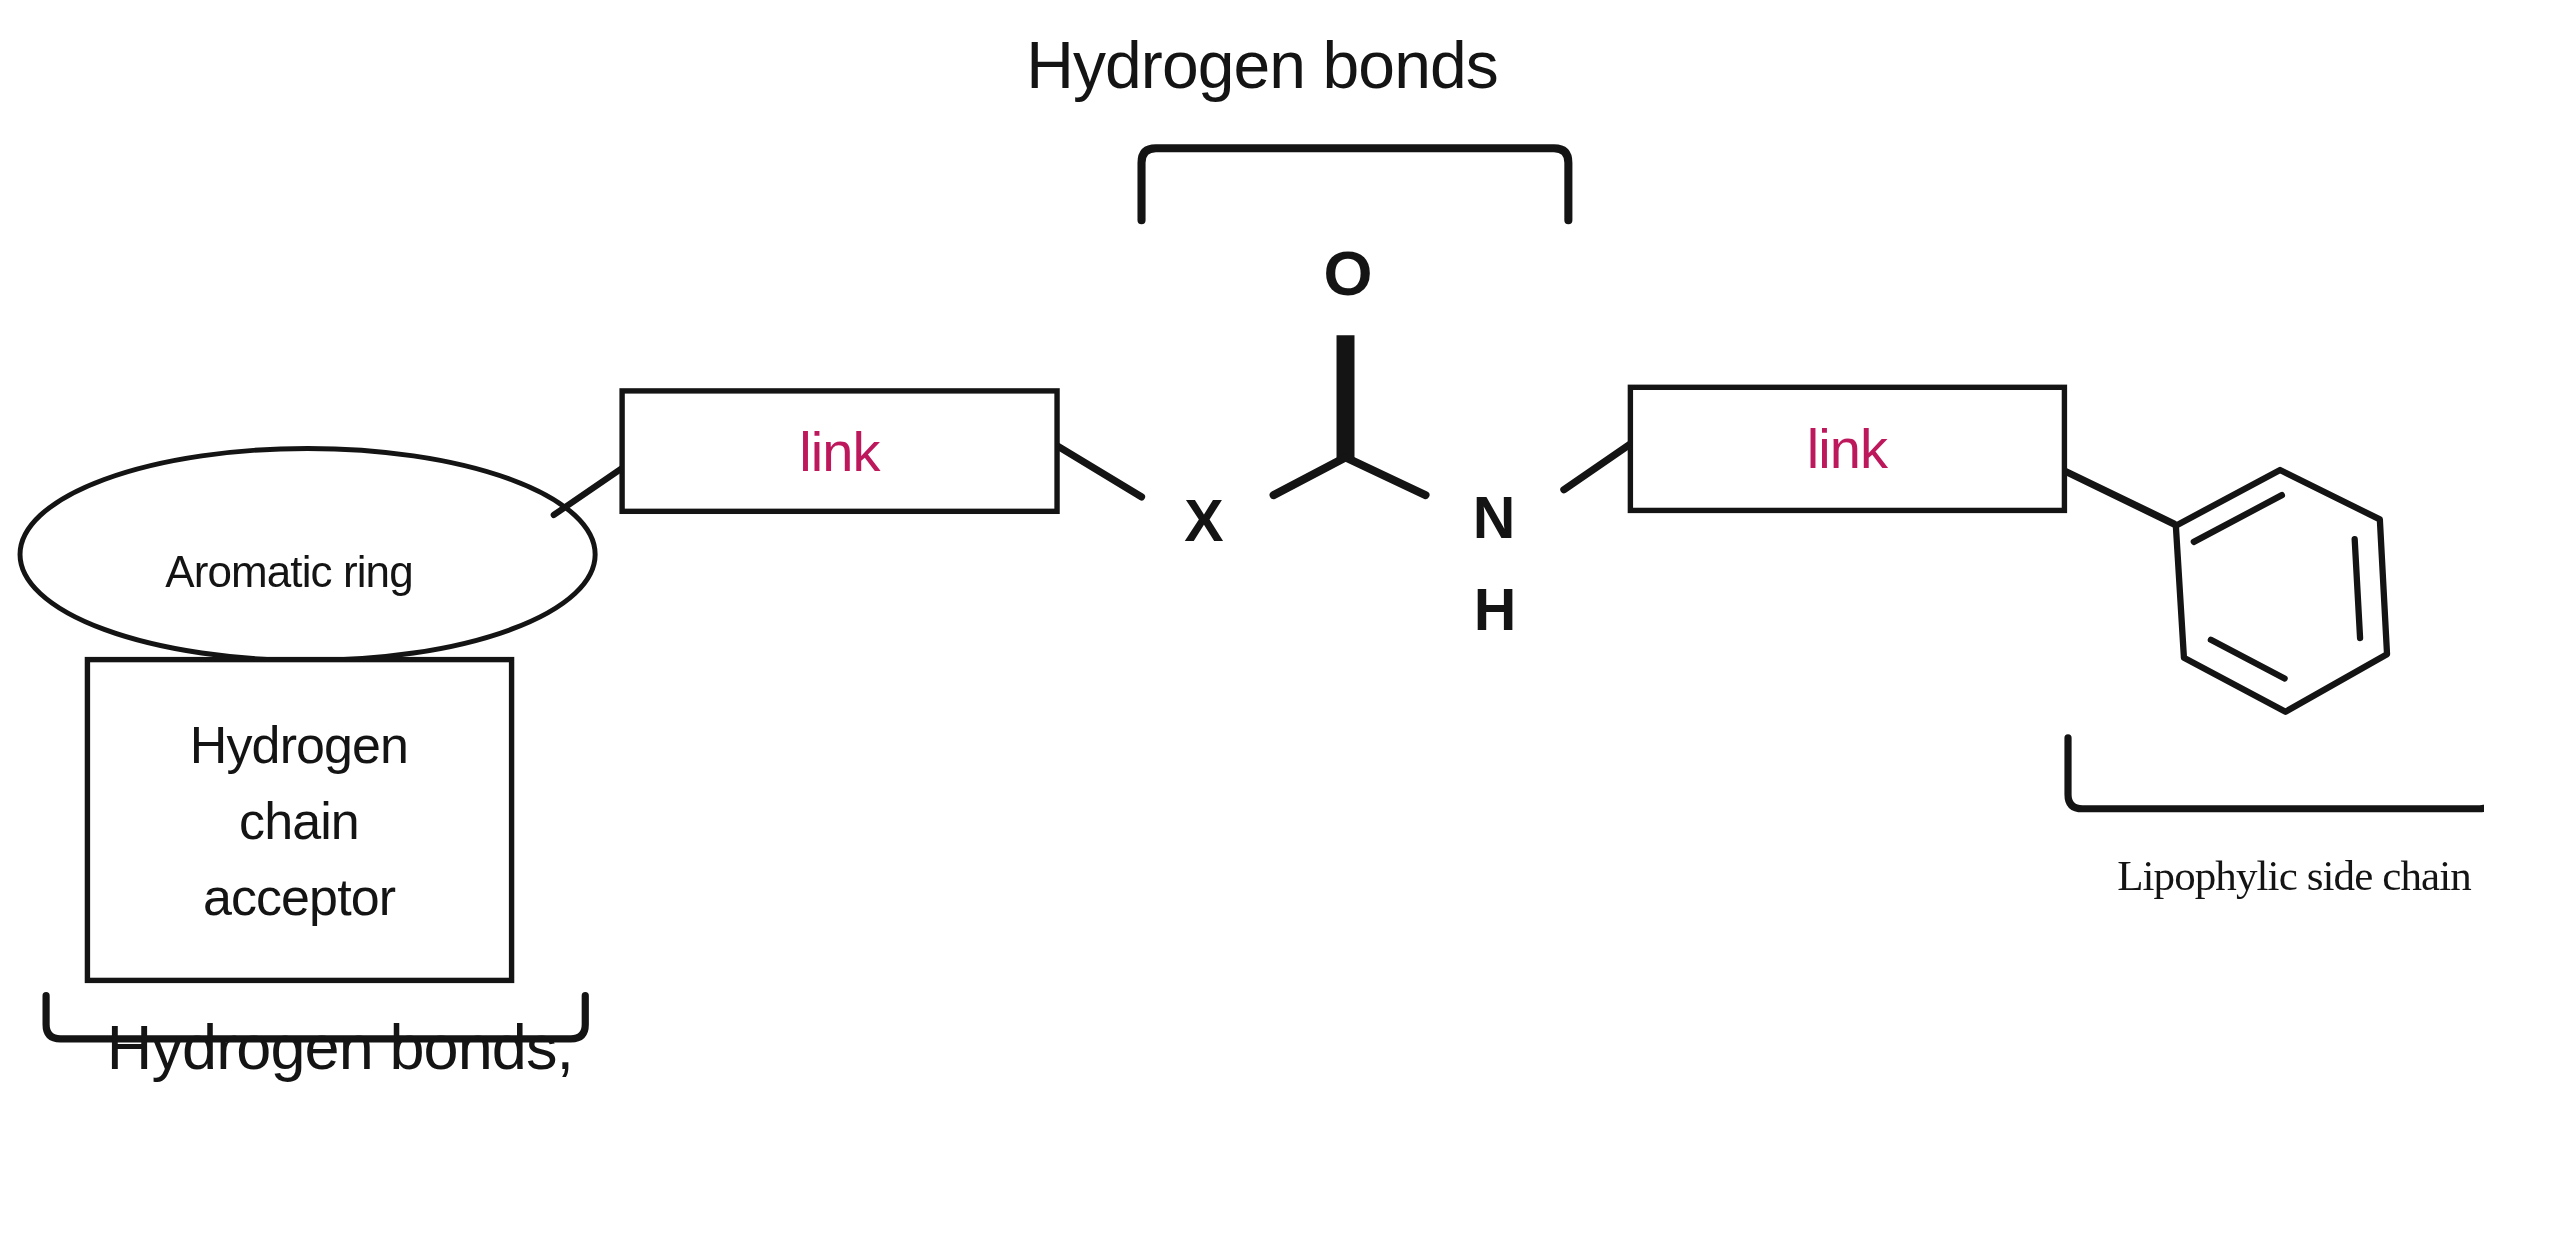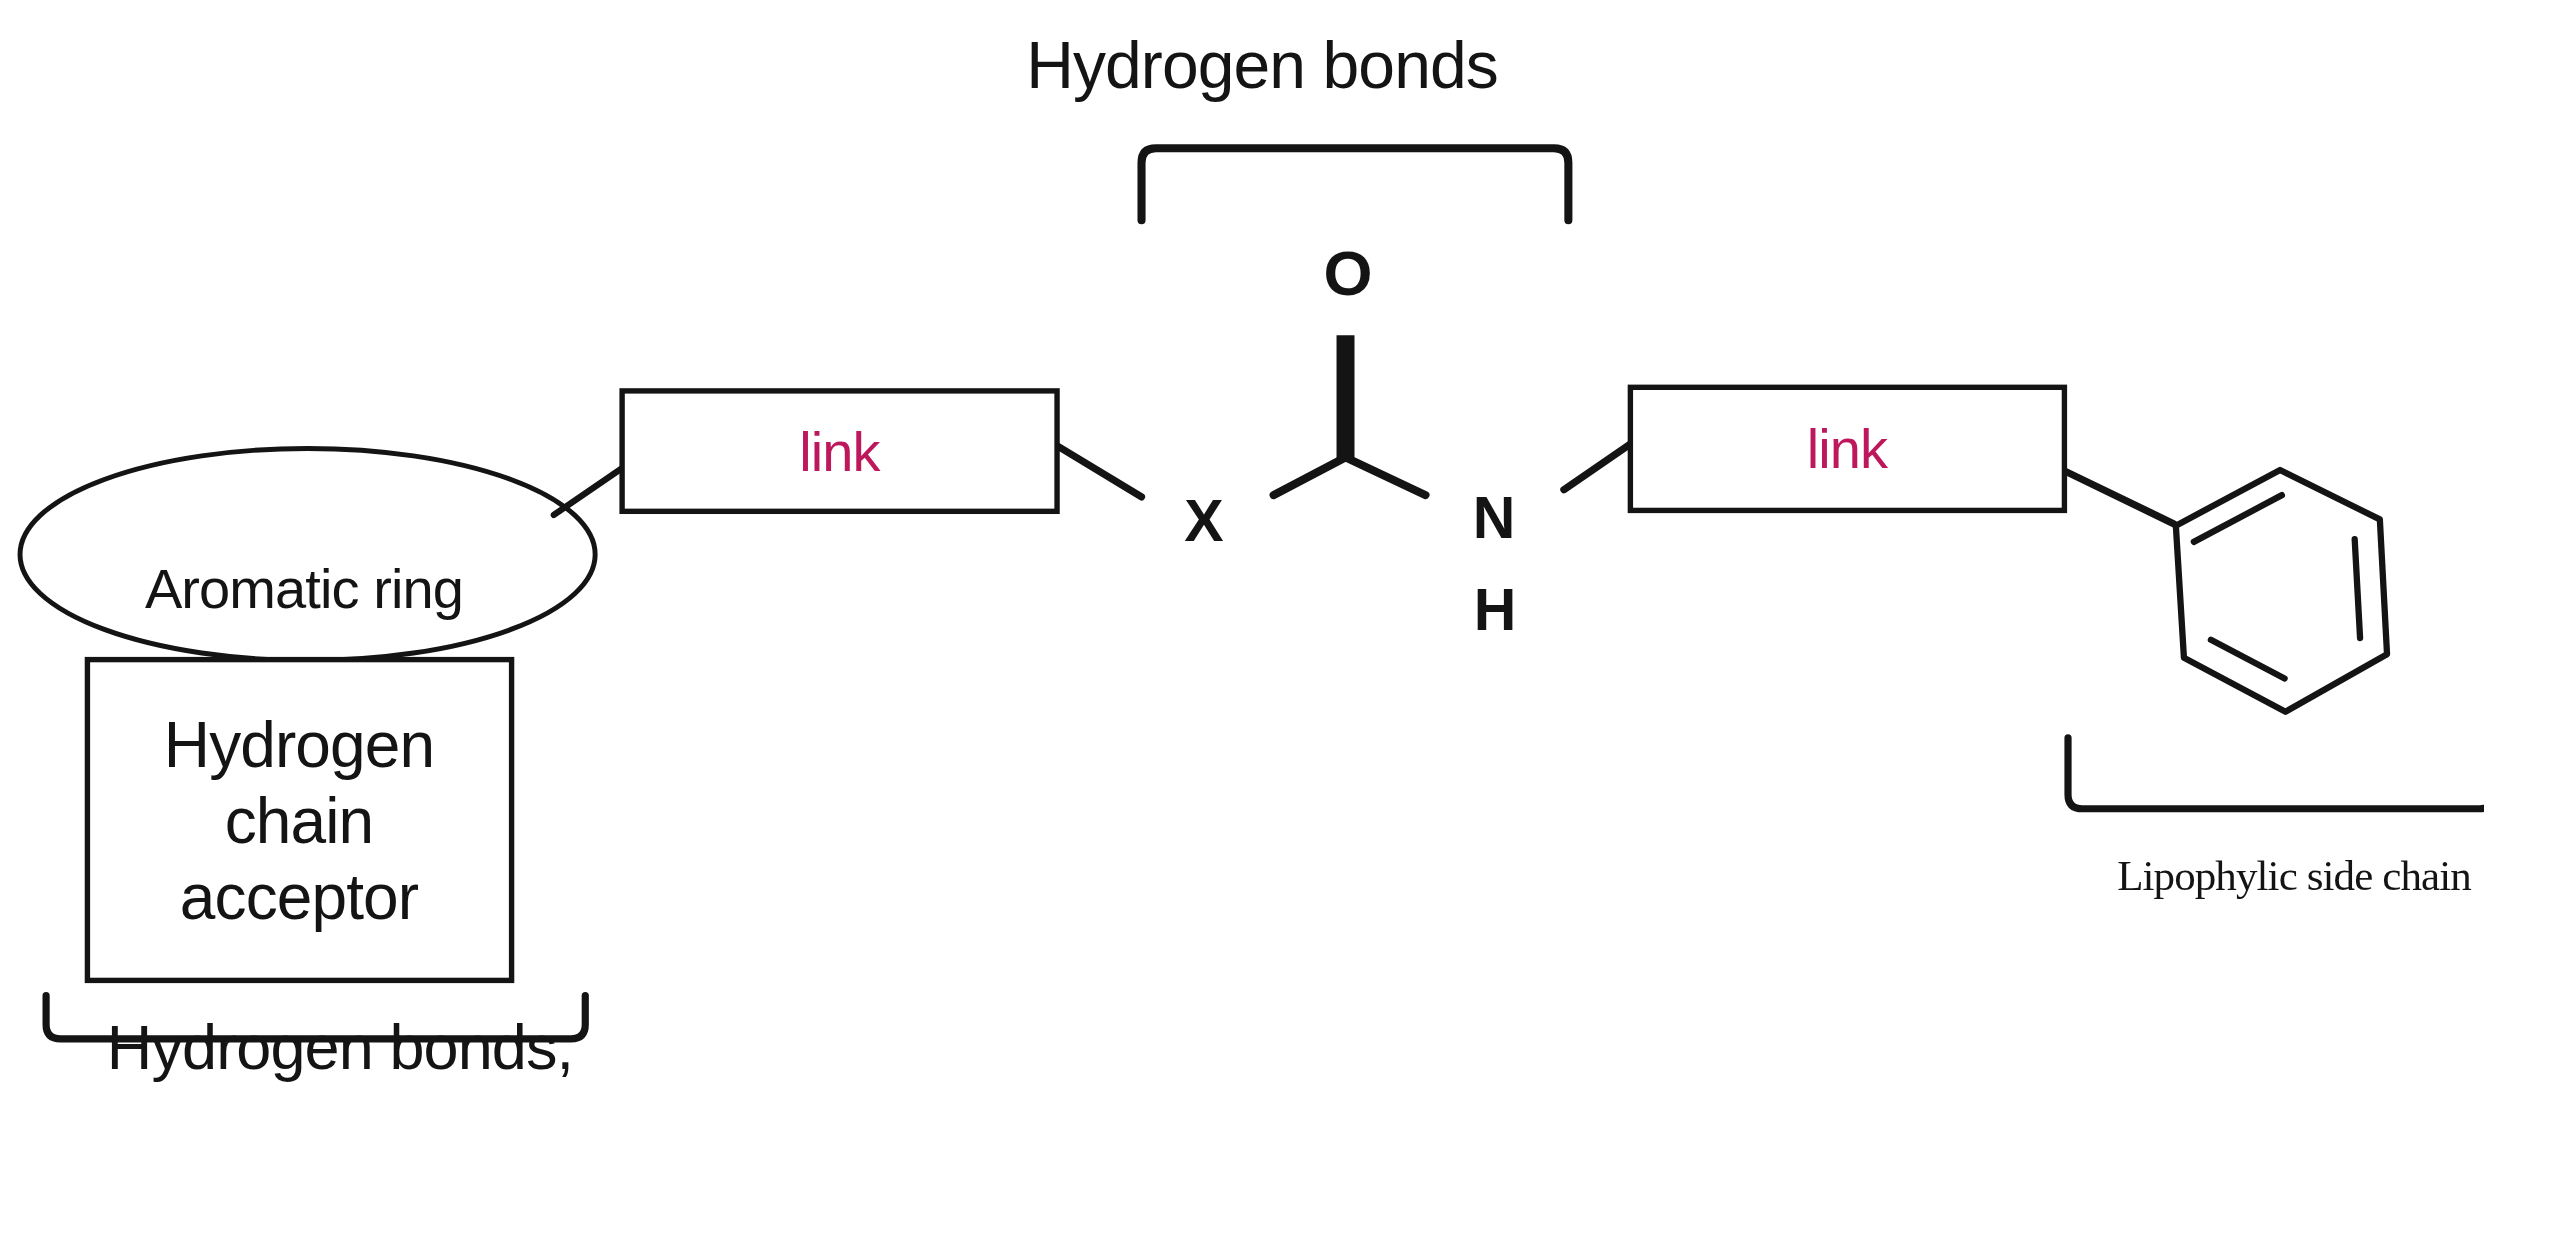--- a/index.html
+++ b/index.html
@@ -54,21 +54,21 @@
     font-size: 56px;
     letter-spacing: -0.9px;
     color: #be185d;
   }
   .acceptor-area {
     position: absolute;
     display: flex;
     flex-direction: column;
     align-items: center;
     justify-content: center;
-    font-size: 64px;
+    font-size: 52px;
     letter-spacing: -0.9px;
     line-height: 76px;
     text-align: center;
     color: #141414;
   }
 </style>
 </head>
 <body>
 
 <div id="stage">
@@ -104,21 +104,21 @@
   <div class="label caption" style="left:1262px; top:65px;">Hydrogen bonds</div>
 
   <div class="label atom-o" style="left:1348px; top:274px;">O</div>
   <div class="label atom" style="left:1204px; top:521px;">X</div>
   <div class="label atom" style="left:1494px; top:518px;">N</div>
   <div class="label atom" style="left:1495px; top:610px;">H</div>
 
   <div class="box-label-area" style="left:622px; top:391px; width:435px; height:120px;">link</div>
   <div class="box-label-area" style="left:1630px; top:387px; width:434px; height:123px;">link</div>
 
-  <div class="label" style="left:304px; top:572px; font-size:56px; letter-spacing:-0.9px;margin-top:17px;">Aromatic ring</div>
+  <div class="label" style="left:289px; top:572px; font-size:44px; letter-spacing:-0.9px;">Aromatic ring</div>
 
   <div class="acceptor-area" style="left:87px; top:660px; width:424px; height:321px;">
     <div>Hydrogen</div>
     <div>chain</div>
     <div>acceptor</div>
   </div>
 
   <div class="label caption-small" style="left:340px; top:1166px;">
     <div>Hydrogen bonds,</div>
     <div>Aromatic  interactions</div>

